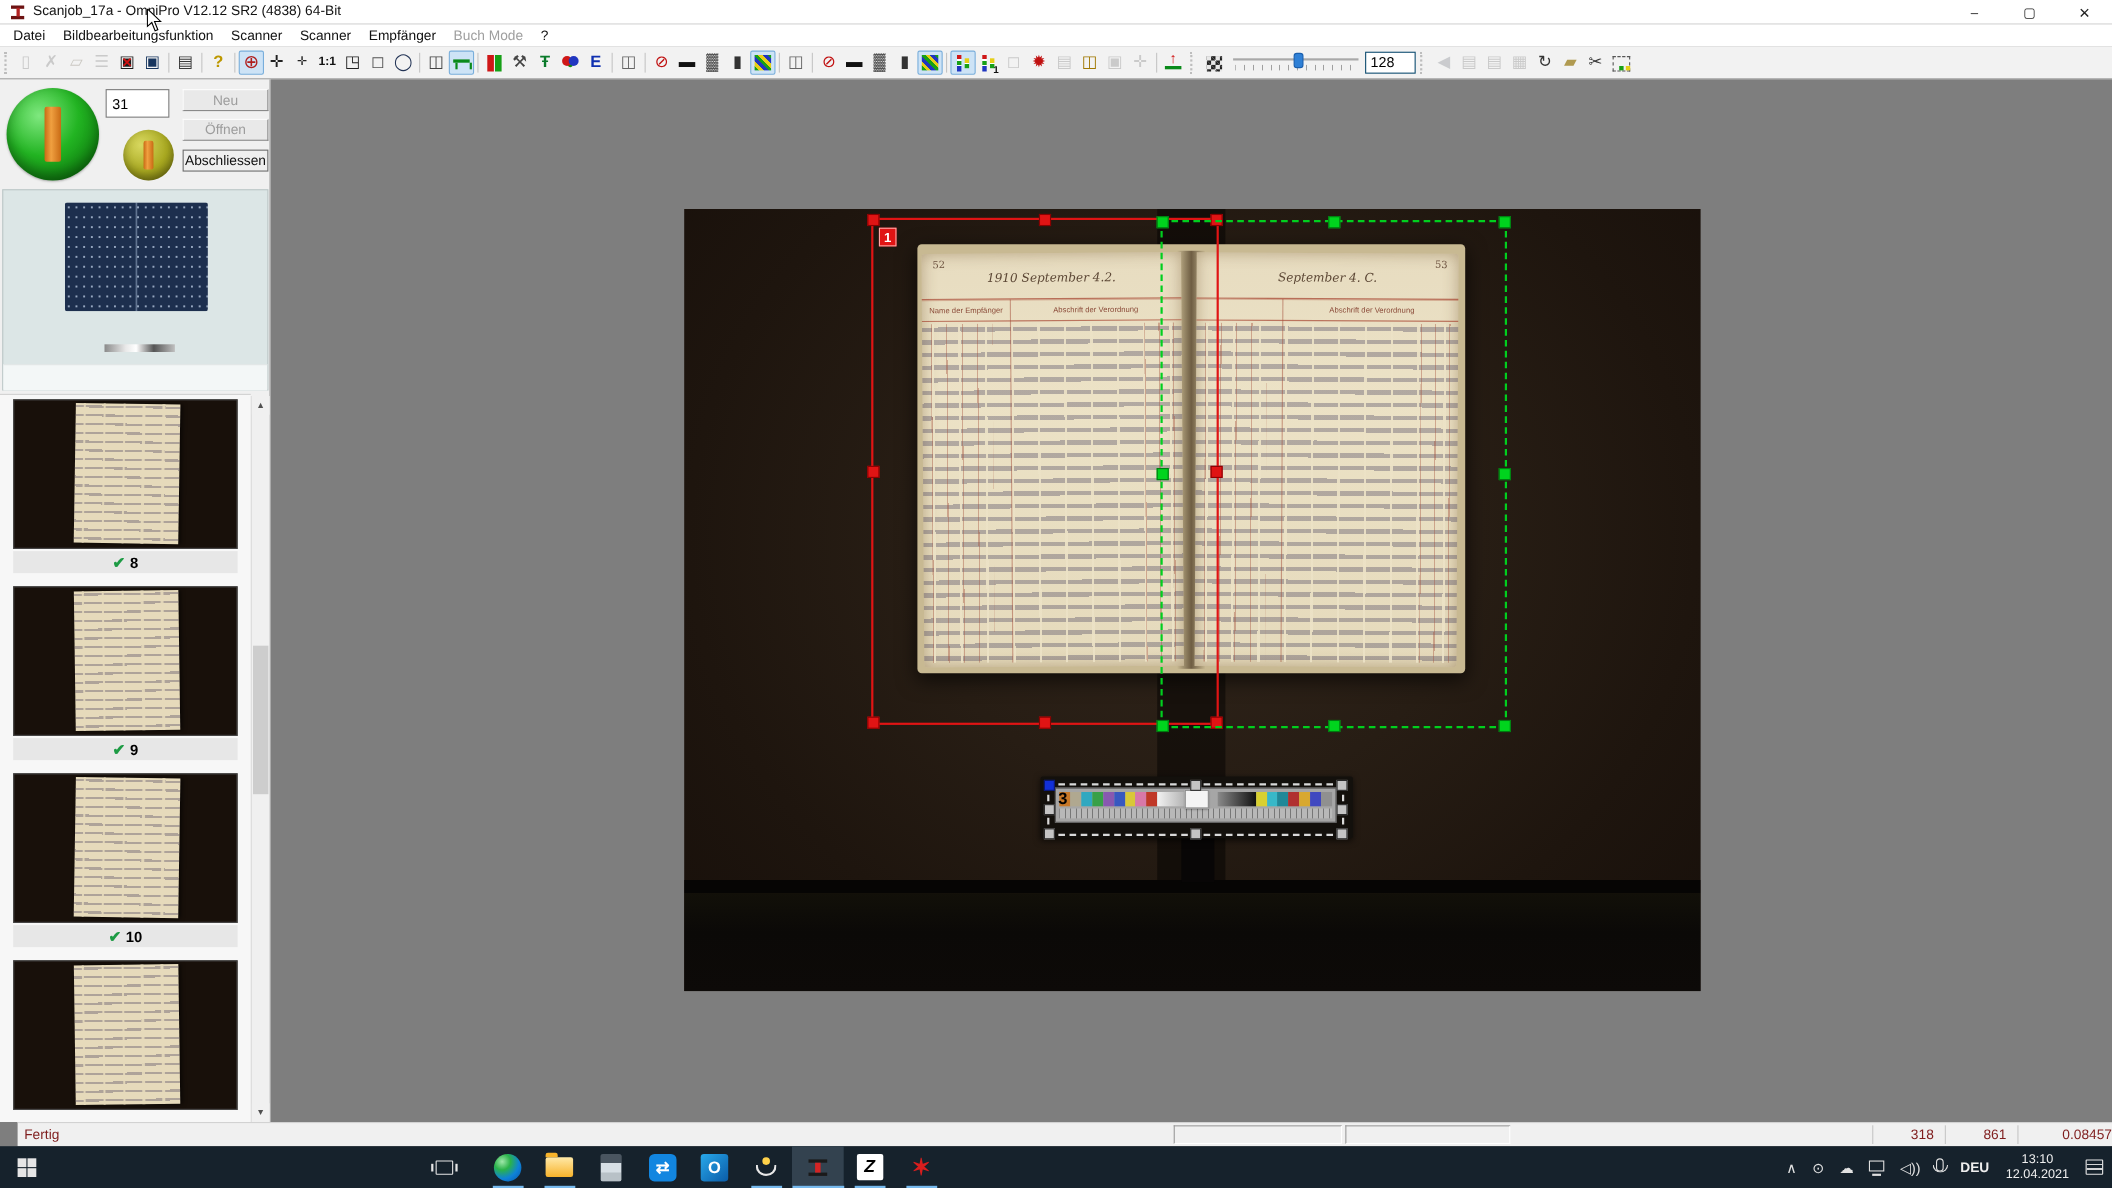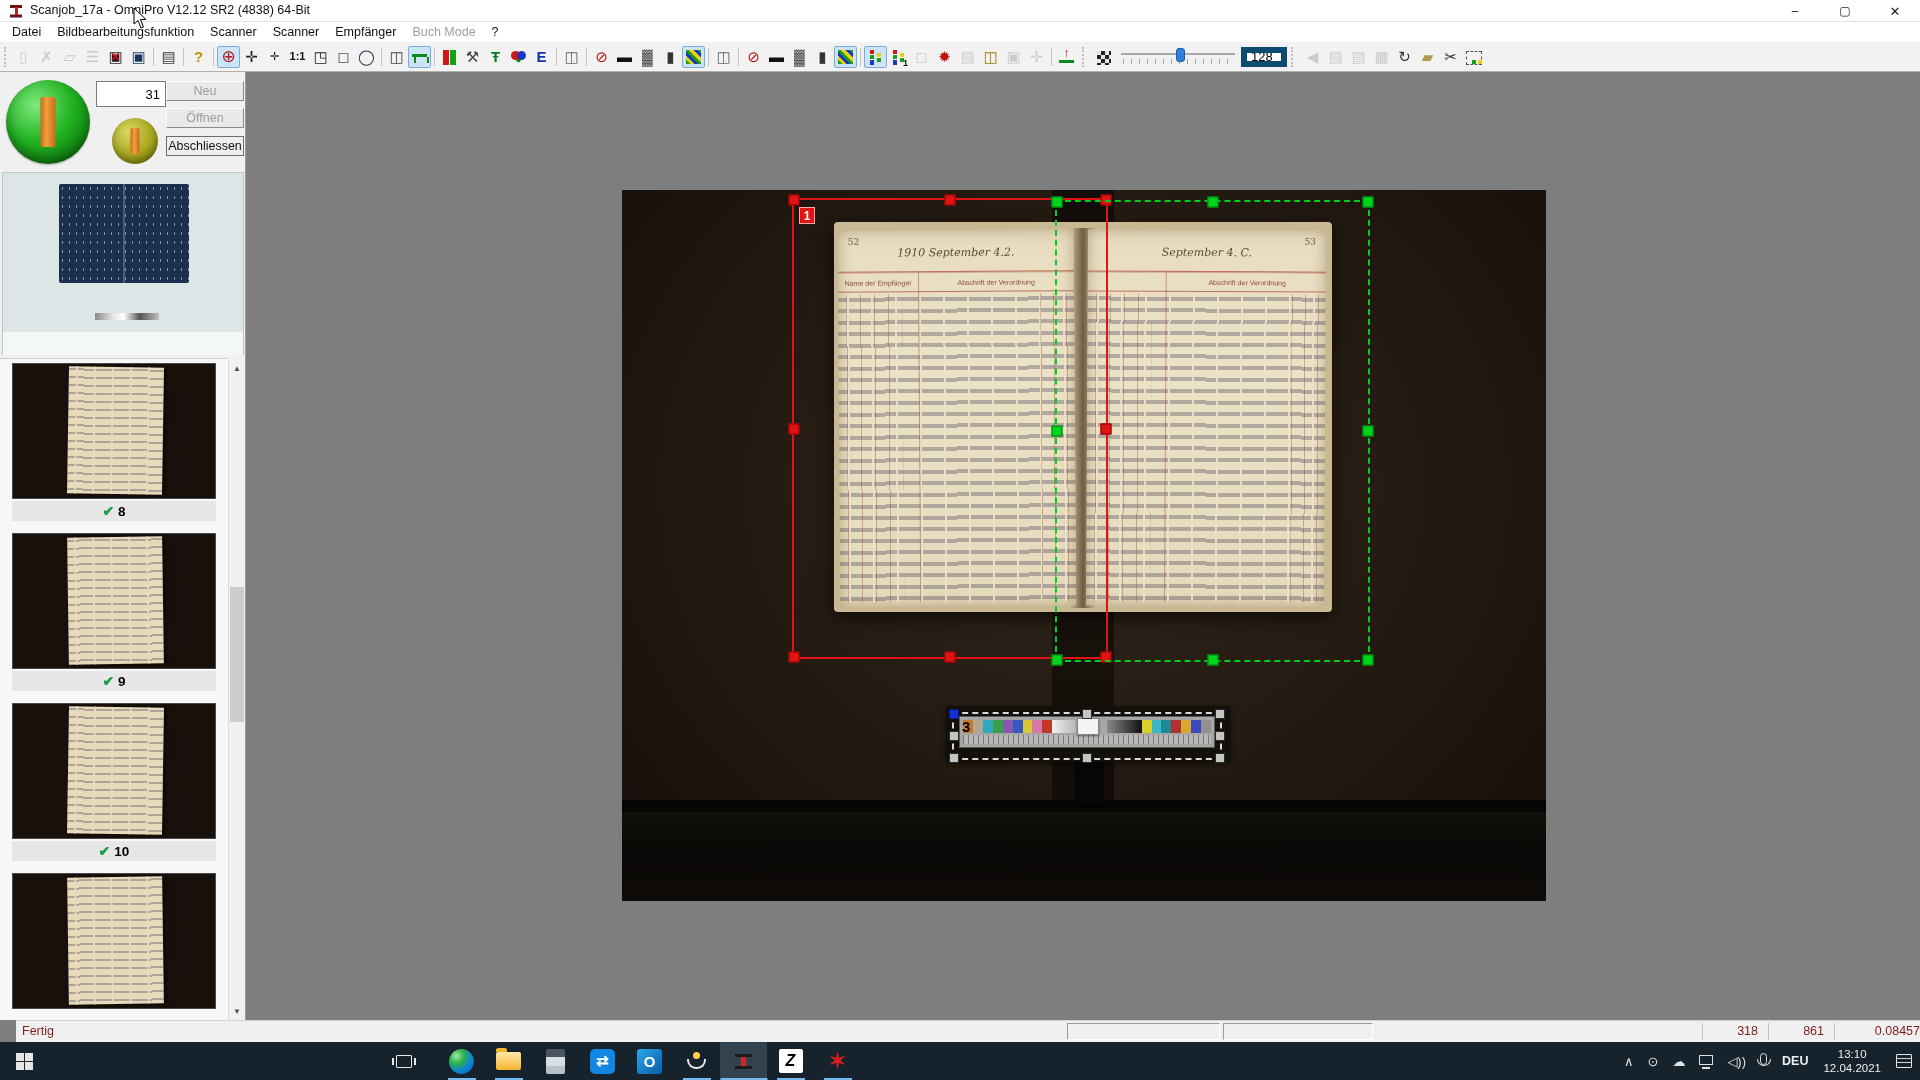--- a/index.html
+++ b/index.html
@@ -30,21 +30,21 @@
   .tbi.active{background:#cde3f6;border-color:#79aedb}
   .tbi.disabled{opacity:.45;filter:grayscale(70%)}
   .tbi .ov{position:absolute;left:0;top:0;right:0;bottom:0;display:flex;align-items:center;justify-content:center;font-size:12px;font-weight:bold}
   .tbi .sub{position:absolute;right:1px;bottom:-1px;font-size:9px;font-weight:bold;color:#111}
   .tb-sep{width:7px;height:20px;flex:0 0 auto;background:linear-gradient(#c4c4c4,#c4c4c4) 50% 50%/1px 18px no-repeat}
   .tb-dotsep{width:10px;height:20px;flex:0 0 auto;border-left:2px dotted #bdbdbd;margin-left:4px}
   .tb-slider{width:118px;height:20px;position:relative;flex:0 0 auto;margin:0 4px}
   .tb-slider .track{position:absolute;left:2px;right:2px;top:6px;height:2px;background:#a8a8a8}
   .tb-slider .ticks{position:absolute;left:4px;right:2px;top:12px;height:5px;background:repeating-linear-gradient(90deg,#a0a0a0 0 1px,transparent 1px 8px)}
   .tb-slider .sthumb{position:absolute;left:48%;top:1px;width:9px;height:14px;background:#2f80d6;border-radius:3px;border:1px solid #1a5fae}
-  .tb-input{width:46px;height:20px;border:6px solid #0c4a6e;font-size:13px;padding:0 4px;font-family:"Liberation Sans",sans-serif;flex:0 0 auto}
+  .tb-input{width:46px;height:20px;border:1px solid #0c4a6e;font-size:13px;padding:0 4px;font-family:"Liberation Sans",sans-serif;flex:0 0 auto}
   
   .g-bench::before{content:"";position:absolute;left:3px;right:3px;top:7px;height:3px;background:#0a8a1a}
   .g-bench::after{content:"";position:absolute;left:5px;top:10px;width:11px;height:6px;border-left:2px solid #0a8a1a;border-right:2px solid #0a8a1a}
   .g-redgreen::before{content:"";position:absolute;left:4px;top:3px;width:6px;height:15px;background:#cf1717}
   .g-redgreen::after{content:"";position:absolute;right:4px;top:3px;width:6px;height:15px;background:#17a017}
   .g-circles .gl{margin-top:7px}
   .g-circles::before{content:"";position:absolute;left:3px;top:4px;width:9px;height:9px;border-radius:50%;background:#cf1717}
   .g-circles::after{content:"";position:absolute;right:3px;top:4px;width:9px;height:9px;border-radius:50%;background:#2036c0}
   .g-stripes::before{content:"";position:absolute;left:3px;top:3px;right:3px;bottom:3px;background:repeating-linear-gradient(45deg,#17a017 0 3px,#e6cf17 3px 6px,#2036c0 6px 9px)}
   .g-tree::before{content:"";position:absolute;left:5px;top:3px;width:4px;height:15px;background:linear-gradient(#cf1717 0 4px,#fff 4px 5px,#17a017 5px 9px,#fff 9px 10px,#2036c0 10px 15px)}
@@ -54,21 +54,21 @@
   .g-checker::before{content:"";position:absolute;left:4px;top:4px;width:14px;height:14px;background-image:linear-gradient(45deg,#222 25%,transparent 25%,transparent 75%,#222 75%),linear-gradient(45deg,#222 25%,#e8e8e8 25%,#e8e8e8 75%,#222 75%);background-size:8px 8px;background-position:0 0,4px 4px}
   .g-multisel::before{content:"";position:absolute;left:3px;top:4px;width:14px;height:12px;border:1.5px dashed #555}
   .g-multisel::after{content:"";position:absolute;right:2px;bottom:3px;width:4px;height:4px;background:#e6cf17;box-shadow:-6px 0 0 #17a017}
 
   
   .sidepanel{position:absolute;left:0;top:72px;width:246px;height:948px;background:#f0f0f0;border-right:1px solid #9a9a9a;z-index:5}
   .bigscan{position:absolute;left:6px;top:8px;width:84px;height:84px;border-radius:50%;background:radial-gradient(circle at 35% 30%,#7fe87f,#22b422 45%,#0d7a0d 85%);box-shadow:inset 0 -6px 12px rgba(0,0,0,.35),0 1px 2px rgba(0,0,0,.3)}
   .bigscan::after{content:"";position:absolute;left:50%;top:50%;transform:translate(-50%,-50%);width:15px;height:50px;background:linear-gradient(90deg,#c96a14,#f0a040 40%,#c96a14);border-radius:2px}
   .smallscan{position:absolute;left:112px;top:46px;width:46px;height:46px;border-radius:50%;background:radial-gradient(circle at 35% 30%,#d8d860,#a8a820 55%,#7a7a10 90%);box-shadow:inset 0 -4px 8px rgba(0,0,0,.3)}
   .smallscan::after{content:"";position:absolute;left:50%;top:50%;transform:translate(-50%,-50%);width:9px;height:26px;background:linear-gradient(90deg,#c96a14,#f0a040 40%,#c96a14);border-radius:2px}
-  .counterbox{position:absolute;left:96px;top:9px;width:70px;height:20px;border:1px solid #7a7a7a;background:#fff;font-size:13px;text-align:right;padding:12px 5px;font-family:"Liberation Sans",sans-serif}
+  .counterbox{position:absolute;left:96px;top:9px;width:58px;height:20px;border:1px solid #7a7a7a;background:#fff;font-size:13px;text-align:left;padding:12px 5px;font-family:"Liberation Sans",sans-serif}
   .pbtn{position:absolute;left:166px;width:78px;height:20px;background:#e9e9e9;border:1px solid;border-color:#fdfdfd #8a8a8a #8a8a8a #fdfdfd;font-size:12.5px;text-align:center;line-height:18px;color:#111}
   .pbtn.disabled{color:#9d9d9d}
   .preview{position:absolute;left:2px;top:100px;width:242px;height:183px;background:#dce6e6;border:1px solid #bcc6c6}
   .pbook{position:absolute;left:56px;top:11px;width:130px;height:99px;background:#1d2f4e;border-radius:2px;background-image:linear-gradient(90deg,transparent 49%,rgba(190,210,235,.45) 50%,transparent 51%),radial-gradient(rgba(200,216,238,.7) .7px,transparent 1px);background-size:100% 100%,7px 9px}
   .pstrip{position:absolute;left:92px;top:140px;width:64px;height:7px;background:linear-gradient(90deg,#8a8a8a,#e8e8e8 30%,#fff 45%,#555 70%,#c0c0c0)}
   .pband{position:absolute;left:0;top:158px;width:240px;height:24px;background:#f3f7f7;border-top:1px solid #e0e6e6}
   .thumb-list{position:absolute;left:0;top:286px;width:228px;bottom:0;overflow:hidden;background:#f7f7f7;border-top:1px solid #cfcfcf}
   .thumb-cell{width:204px;height:136px;margin:12px auto 0;border:1px solid #4a4a4a;background:#18100a;position:relative;overflow:hidden}
   .thumb-cell:first-child{margin-top:4px}
   .tpage{position:absolute;left:27%;top:2%;width:47%;height:95%;background:#e6dabb;transform:rotate(.9deg);background-image:repeating-linear-gradient(90deg,rgba(230,218,187,0) 0 7px,rgba(230,218,187,.9) 7px 9px,rgba(230,218,187,0) 9px 18px),repeating-linear-gradient(180deg,transparent 0 2px,rgba(70,60,90,.35) 2px 4px,transparent 4px 8px);box-shadow:2px 0 4px rgba(0,0,0,.6)}

